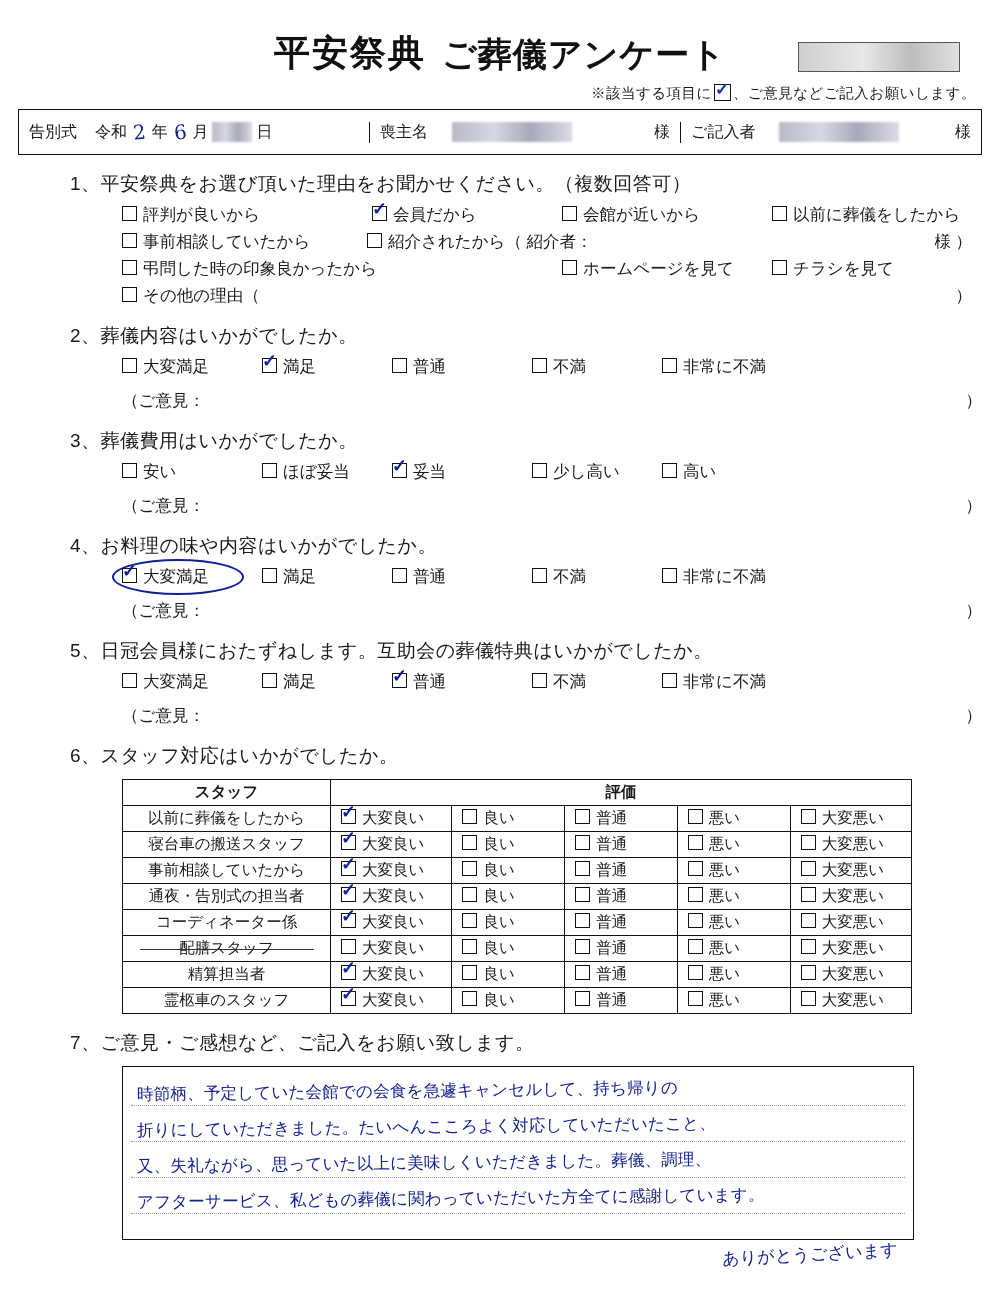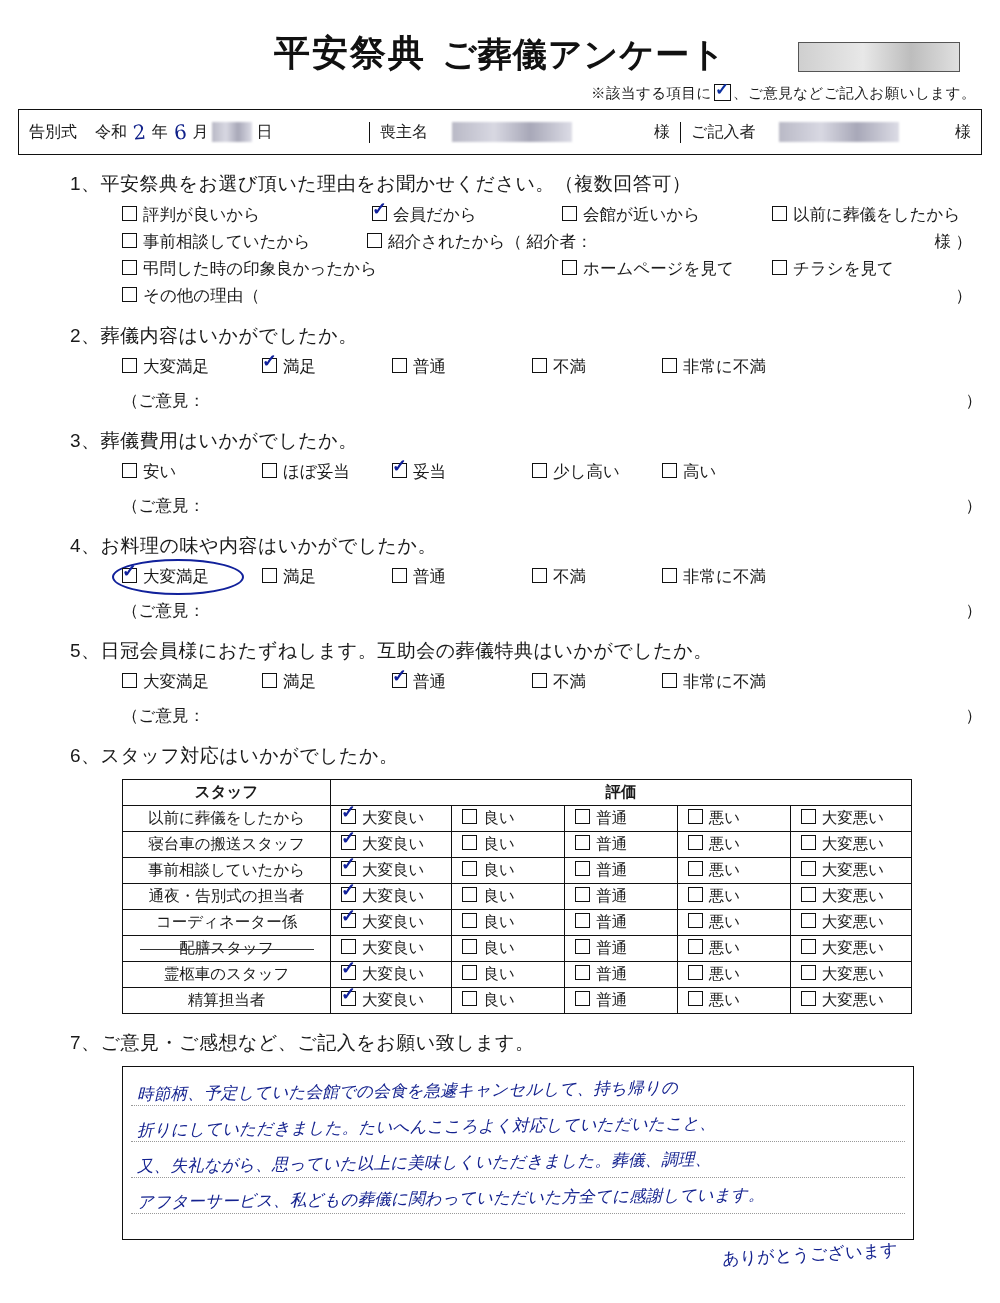--- a/index.html
+++ b/index.html
@@ -211,21 +211,20 @@
 
   
   .freebox {
     margin: 10px 0 0 104px;
     width: 790px;
     height: 172px;
     border: 1.4px solid #111;
     position: relative;
     background: #fff;
     overflow: hidden;
-    font-style: italic;
   }
   .freebox .line {
     position: absolute;
     left: 8px;
     right: 8px;
     border-bottom: 1px dotted #999;
   }
   .hw {
     position: absolute;
     left: 14px;
@@ -434,29 +433,29 @@
           </tr>
           <tr>
             <td class="first strike">配膳スタッフ</td>
             <td class="opt-cell"><span class="box"></span><span>大変良い</span></td>
             <td class="opt-cell"><span class="box"></span><span>良い</span></td>
             <td class="opt-cell"><span class="box"></span><span>普通</span></td>
             <td class="opt-cell"><span class="box"></span><span>悪い</span></td>
             <td class="opt-cell"><span class="box"></span><span>大変悪い</span></td>
           </tr>
           <tr>
+            <td class="first">精算担当者</td>
+            <td class="opt-cell"><span class="box checked"></span><span>大変良い</span></td>
+            <td class="opt-cell"><span class="box"></span><span>良い</span></td>
+            <td class="opt-cell"><span class="box"></span><span>普通</span></td>
+            <td class="opt-cell"><span class="box"></span><span>悪い</span></td>
+            <td class="opt-cell"><span class="box"></span><span>大変悪い</span></td>
+          </tr>
+          <tr>
             <td class="first">霊柩車のスタッフ</td>
-            <td class="opt-cell"><span class="box checked"></span><span>大変良い</span></td>
-            <td class="opt-cell"><span class="box"></span><span>良い</span></td>
-            <td class="opt-cell"><span class="box"></span><span>普通</span></td>
-            <td class="opt-cell"><span class="box"></span><span>悪い</span></td>
-            <td class="opt-cell"><span class="box"></span><span>大変悪い</span></td>
-          </tr>
-          <tr>
-            <td class="first">精算担当者</td>
             <td class="opt-cell"><span class="box checked"></span><span>大変良い</span></td>
             <td class="opt-cell"><span class="box"></span><span>良い</span></td>
             <td class="opt-cell"><span class="box"></span><span>普通</span></td>
             <td class="opt-cell"><span class="box"></span><span>悪い</span></td>
             <td class="opt-cell"><span class="box"></span><span>大変悪い</span></td>
           </tr>
         </tbody>
     </table>
   </div>
 

